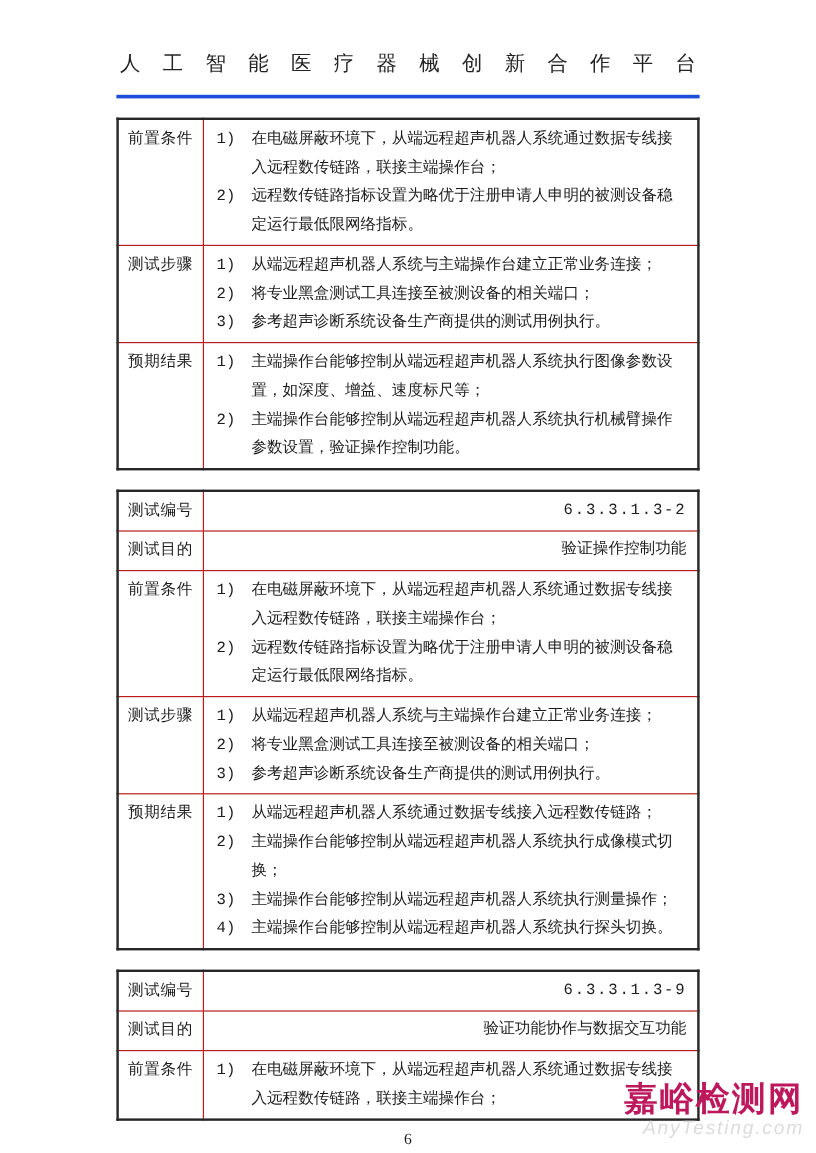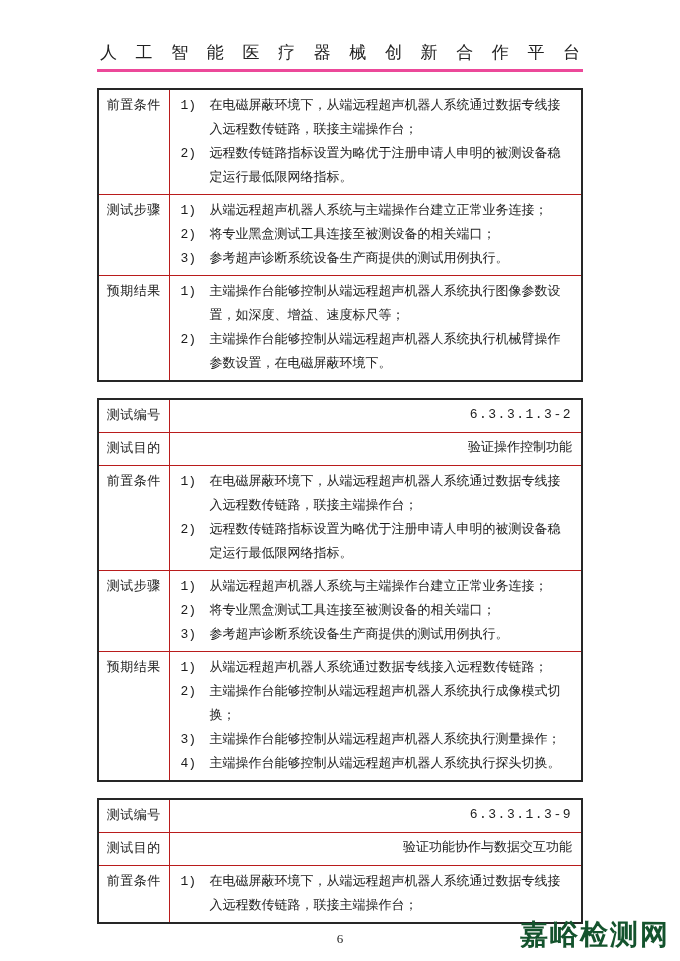--- a/index.html
+++ b/index.html
@@ -9,22 +9,22 @@
     background:#ffffff;
     font-family:"Liberation Serif","DejaVu Serif",serif;
     color:#1c1c1c;
     overflow:hidden;
     box-sizing:border-box;
   }
   .content { width:486px; margin:0 auto; padding-top:42px; }
 
   
   .header {
-    border-bottom:3px solid #ec4899;
-    padding-bottom:5px;
+    border-bottom:3px solid #1d4ed8;
+    padding-bottom:15px;
   }
   .header-title {
     font-size:17px;
     line-height:22px;
     text-align:justify;
     text-align-last:justify;
     padding:0 3px;
     color:#222;
   }
 
@@ -72,21 +72,21 @@
     position:absolute;
     right:10px; bottom:11px;
     text-align:right;
     user-select:none;
   }
   .wm-brand {
     font-family:"Liberation Sans","DejaVu Sans",sans-serif;
     font-size:28px;
     font-weight:bold;
     letter-spacing:2px;
-    color:#14532d;
+    color:#be185d;
     line-height:30px;
   }
   .wm-site {
     font-family:"Liberation Sans","DejaVu Sans",sans-serif;
     font-style:italic;
     font-size:16px;
     letter-spacing:1.5px;
     color:#dcdcdc;
     line-height:19px;
   }
@@ -139,21 +139,21 @@
       </tr>
       <tr>
         <td class="lbl">预期结果</td>
         <td class="val">
           <div class="item">
             <span class="num">1)</span>
             <span class="txt">主端操作台能够控制从端远程超声机器人系统执行图像参数设置，如深度、增益、速度标尺等；</span>
           </div>
           <div class="item">
             <span class="num">2)</span>
-            <span class="txt">主端操作台能够控制从端远程超声机器人系统执行机械臂操作参数设置，在电磁屏蔽环境下。</span>
+            <span class="txt">主端操作台能够控制从端远程超声机器人系统执行机械臂操作参数设置，验证操作控制功能。</span>
           </div>
         </td>
       </tr>
     </tbody>
       </table>
 
     <table class="t">
       <colgroup>
           <col style="width:71px">
           <col>
@@ -245,14 +245,15 @@
         </td>
       </tr>
     </tbody>
       </table>
 
     <div class="pagenum">6</div>
   </div>
 
   <div class="watermark">
     <div class="wm-brand">嘉峪检测网</div>
+    <div class="wm-site">AnyTesting.com</div>
   </div>
 </div>
 
 </body></html>

